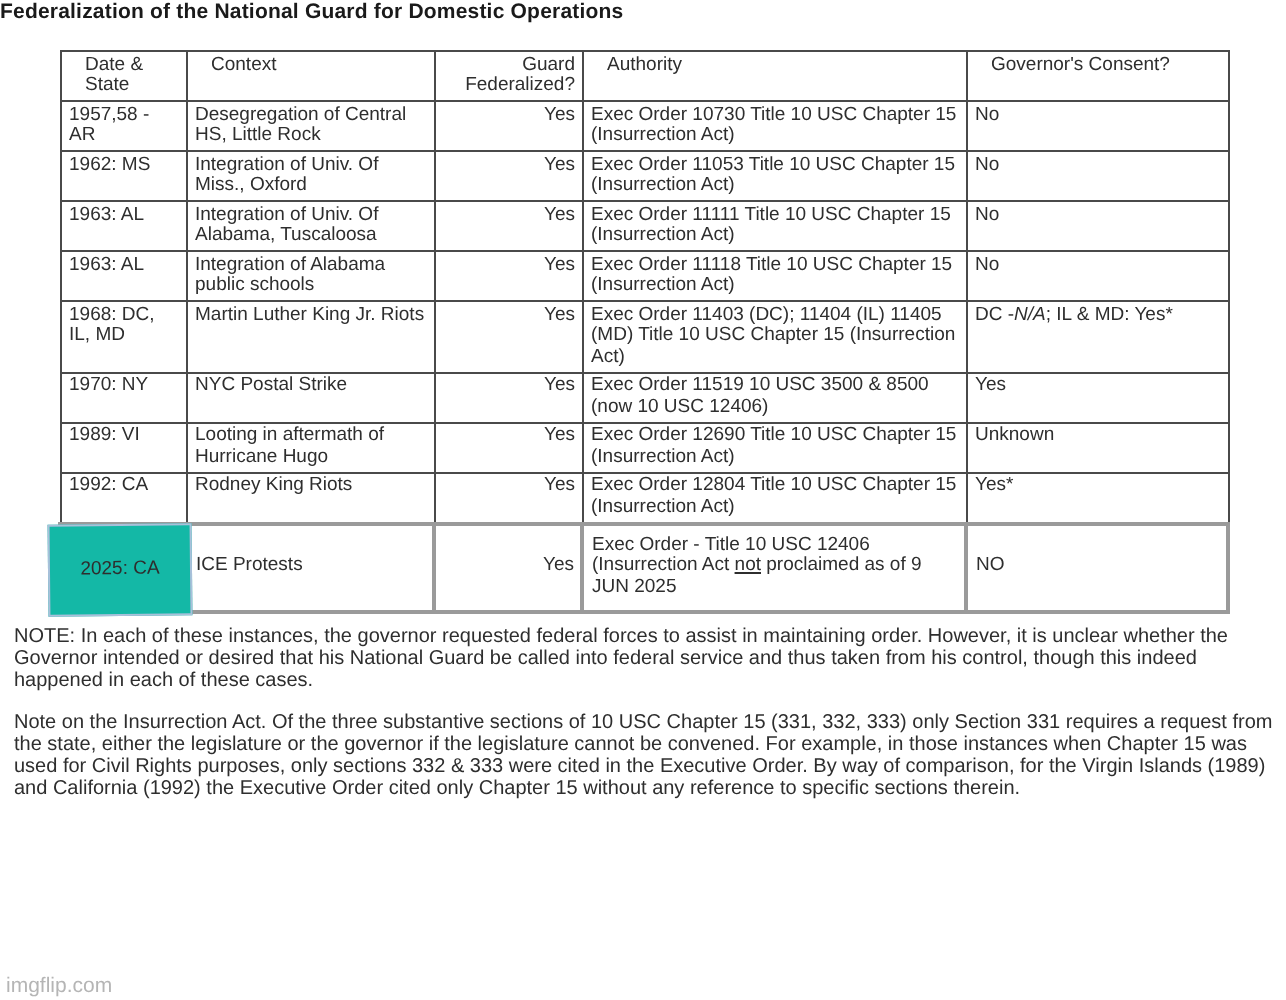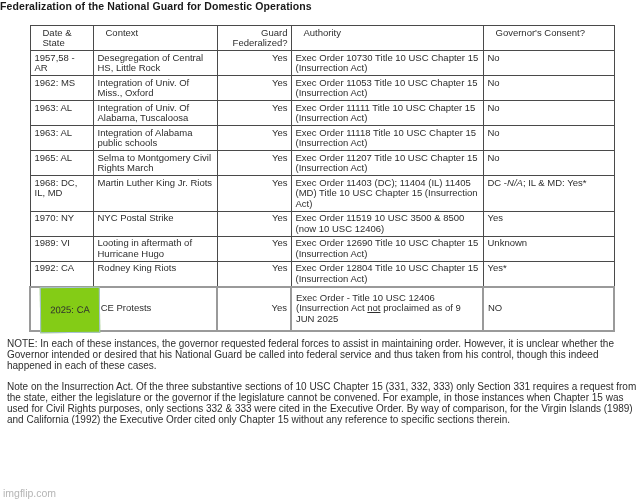--- a/index.html
+++ b/index.html
@@ -38,26 +38,25 @@
   .guard-table th:nth-child(2),.guard-table td:nth-child(2){text-align:left;}
   .guard-table th:nth-child(3),.guard-table td:nth-child(3){text-align:right;margin-left:28px;}
   .guard-table th:nth-child(4),.guard-table td:nth-child(4){text-align:left;}
   .guard-table th:nth-child(5),.guard-table td:nth-child(5){text-align:left;}
   tr.row-special td{
     border:2px solid var(--border-special);
     height:44px;vertical-align:middle;
   }
   tr.row-special td:first-child{position:relative;text-align:center;}
   .blue-box{
-    position:absolute;left:-7px;top:-1px;bottom:-3px;width:60px;
-    background:#84cc16;border:1px solid var(--box-blue);
+    position:absolute;left:-7px;top:-1px;bottom:-3px;width:72px;
+    background:#14b8a6;border:1px solid var(--box-blue);
     transform:rotate(-0.6deg);
     display:flex;align-items:center;justify-content:center;
     z-index:2;
-    margin-left:16px;
   }
   .note{
     font-size:10px;line-height:11px;
     margin:6px 6px 0 7px;color:var(--text);
   }
   .note + .note{margin-top:10px;}
   .u{text-decoration:underline;}
   .it{font-style:italic;}
   .watermark{
     position:absolute;left:3px;bottom:1px;
@@ -109,27 +108,20 @@
         <td>No</td>
       </tr>
       <tr>
         <td>1963: AL</td>
         <td>Integration of Alabama public schools</td>
         <td>Yes</td>
         <td>Exec Order 11118 Title 10 USC Chapter 15 (Insurrection Act)</td>
         <td>No</td>
       </tr>
       <tr>
-        <td>1965: AL</td>
-        <td>Selma to Montgomery Civil Rights March</td>
-        <td>Yes</td>
-        <td>Exec Order 11207 Title 10 USC Chapter 15 (Insurrection Act)</td>
-        <td>No</td>
-      </tr>
-      <tr>
         <td>1968: DC, IL, MD</td>
         <td>Martin Luther King Jr. Riots</td>
         <td>Yes</td>
         <td>Exec Order 11403 (DC); 11404 (IL) 11405 (MD) Title 10 USC Chapter 15 (Insurrection Act)</td>
         <td><span>DC -</span><span class="it">N/A</span><span>; IL &amp; MD: Yes*</span></td>
       </tr>
       <tr>
         <td>1970: NY</td>
         <td>NYC Postal Strike</td>
         <td>Yes</td>

